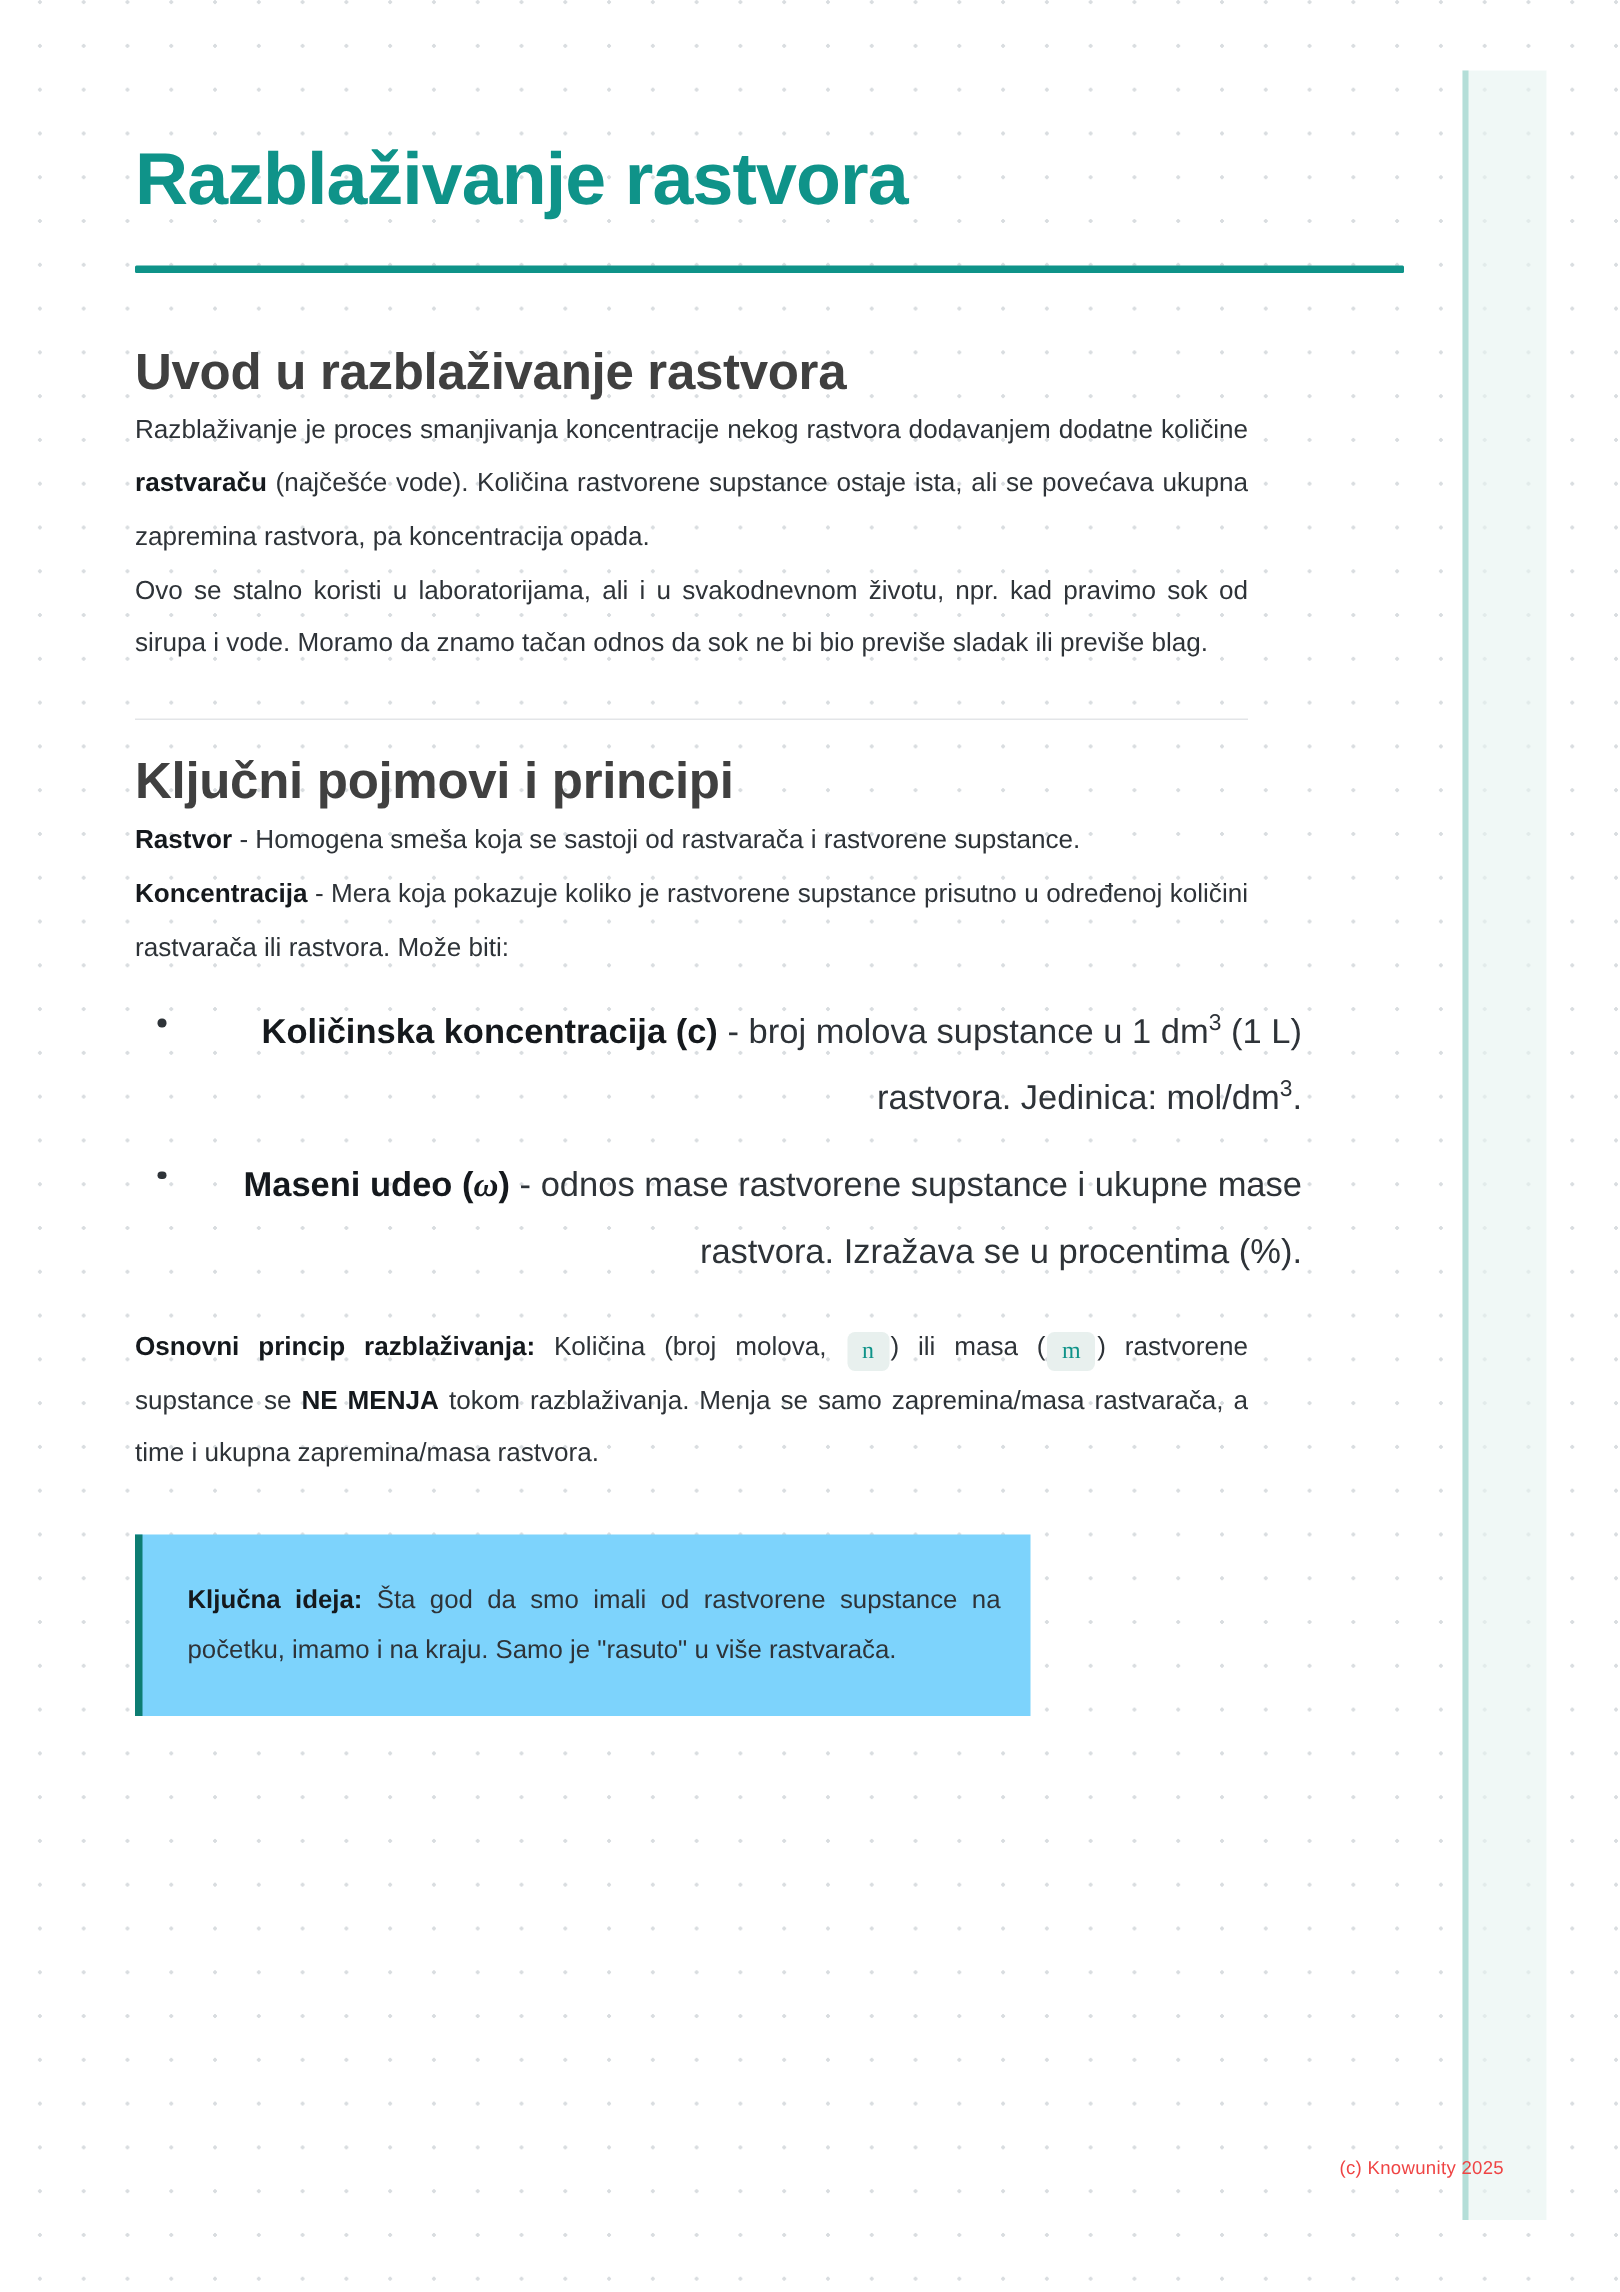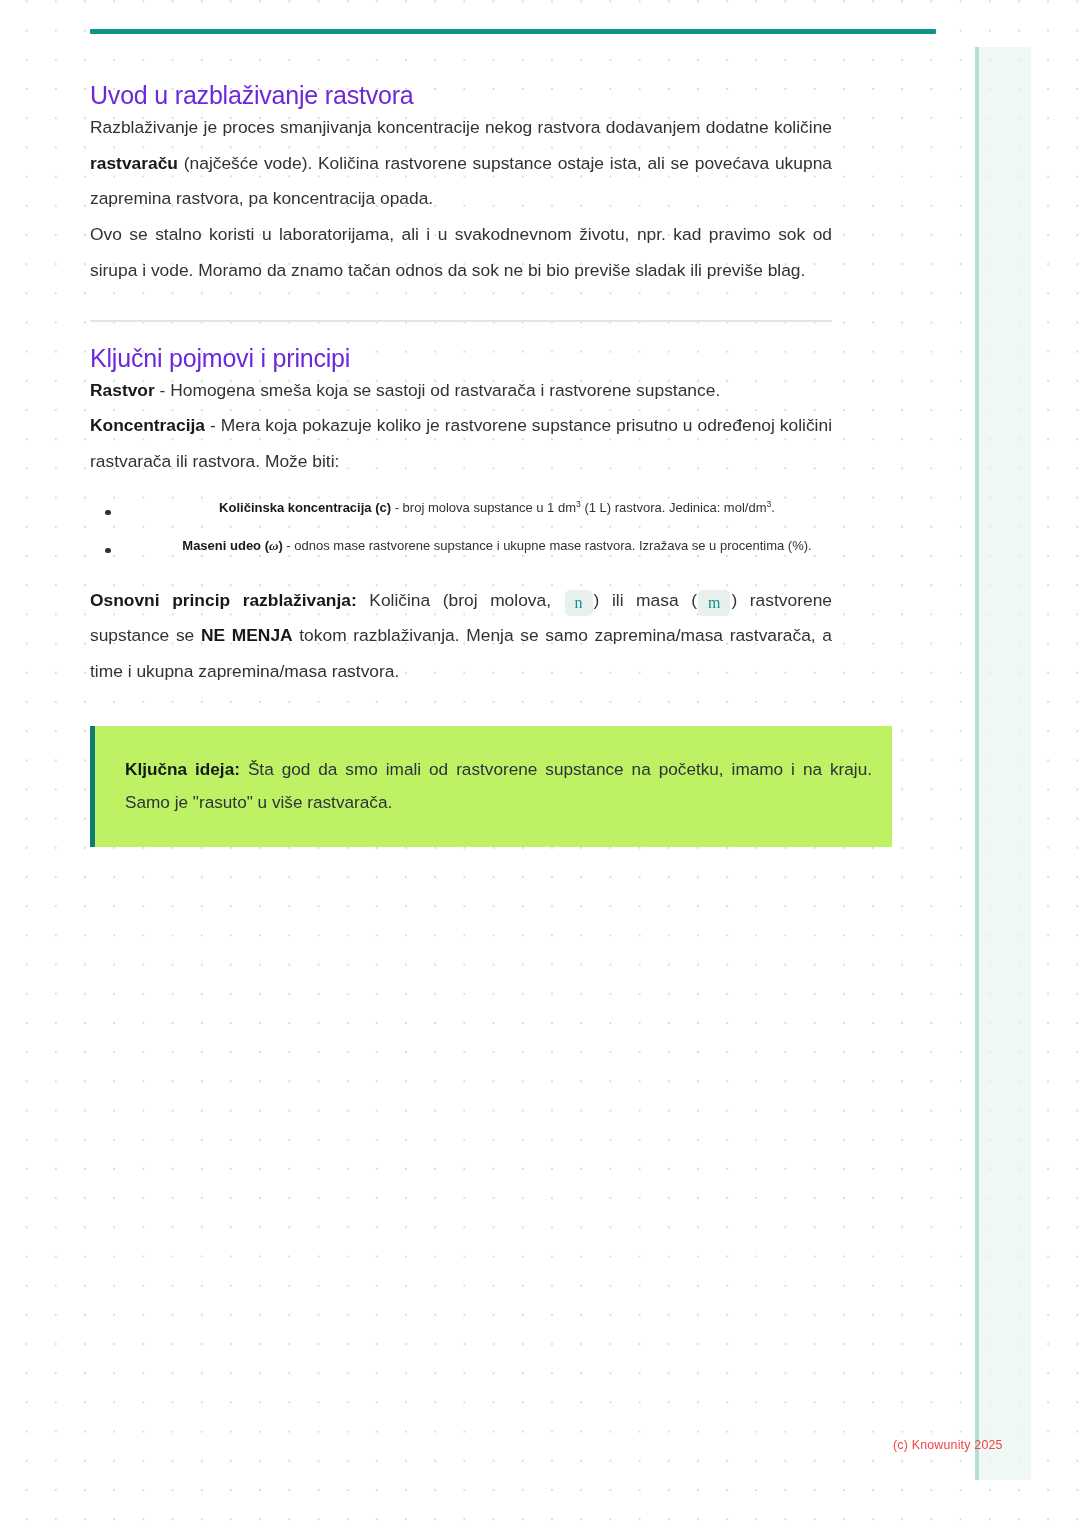--- a/index.html
+++ b/index.html
@@ -68,23 +68,23 @@
   .title-rule {
     margin-top: 29px;
     width: 846px;
     height: 5px;
     background: #0f9389;
     border-radius: 1px;
   }
 
   .section-heading {
     margin: 0;
-    font-size: 25px;
-    font-weight: normal;
-    color: #6d28d9;
+    font-size: 34px;
+    font-weight: bold;
+    color: #404040;
     letter-spacing: -0.2px;
     line-height: 1.2;
   }
 
   .h-uvod  { margin-top: 46px; }
   .h-kljucni { margin-top: 21px; }
 
   p.body {
     margin: 0;
     font-size: 17.4px;
@@ -109,25 +109,25 @@
 
   
   ul.bullets {
     margin: 16px 0 0 0;
     padding: 0 0 0 36px;
     list-style: none;
     width: 742px;
   }
   ul.bullets li {
     position: relative;
-    font-size: 13px;
+    font-size: 23px;
     line-height: 1.92;
     color: #2e3338;
     margin-bottom: 13px;
-    text-align: center;
+    text-align: right;
   }
   ul.bullets li:last-child { margin-bottom: 0; }
   ul.bullets li::before {
     content: "";
     position: absolute;
     left: -21px;
     top: 14px;
     width: 5.5px;
     height: 5.5px;
     border-radius: 50%;
@@ -150,22 +150,22 @@
     font-size: 16px;
     line-height: 1.45;
     vertical-align: baseline;
     position: relative;
     top: 2px;
   }
 
   
   .callout {
     margin-top: 36px;
-    width: 802px;
-    background: #bef264;
+    width: 597px;
+    background: #7dd3fc;
     border-left: 5px solid #0d7d72;
     padding: 27px 20px 27px 30px;
     box-sizing: border-box;
   }
   .callout p {
     margin: 0;
     font-size: 17.2px;
     line-height: 1.95;
     color: #2e3338;
     text-align: justify;
@@ -184,20 +184,21 @@
 </style>
 </head>
 <body>
 
 <div class="page"></div>
 <div class="right-band"></div>
 <div class="right-band-edge"></div>
 
 <div class="content">
 
+  <h1 class="doc-title">Razblaživanje rastvora</h1>
   <div class="title-rule"></div>
 
   <h2 class="section-heading h-uvod">Uvod u razblaživanje rastvora</h2>
 
   <p class="body first-para"><span>Razblaživanje je proces smanjivanja koncentracije nekog rastvora dodavanjem dodatne količine </span><b>rastvaraču</b><span> (najčešće vode). Količina rastvorene supstance ostaje ista, ali se povećava ukupna zapremina rastvora, pa koncentracija opada.</span></p>
 
   <p class="body p-gap">Ovo se stalno koristi u laboratorijama, ali i u svakodnevnom životu, npr. kad pravimo sok od sirupa i vode. Moramo da znamo tačan odnos da sok ne bi bio previše sladak ili previše blag.</p>
 
   <div class="divider"></div>
 

